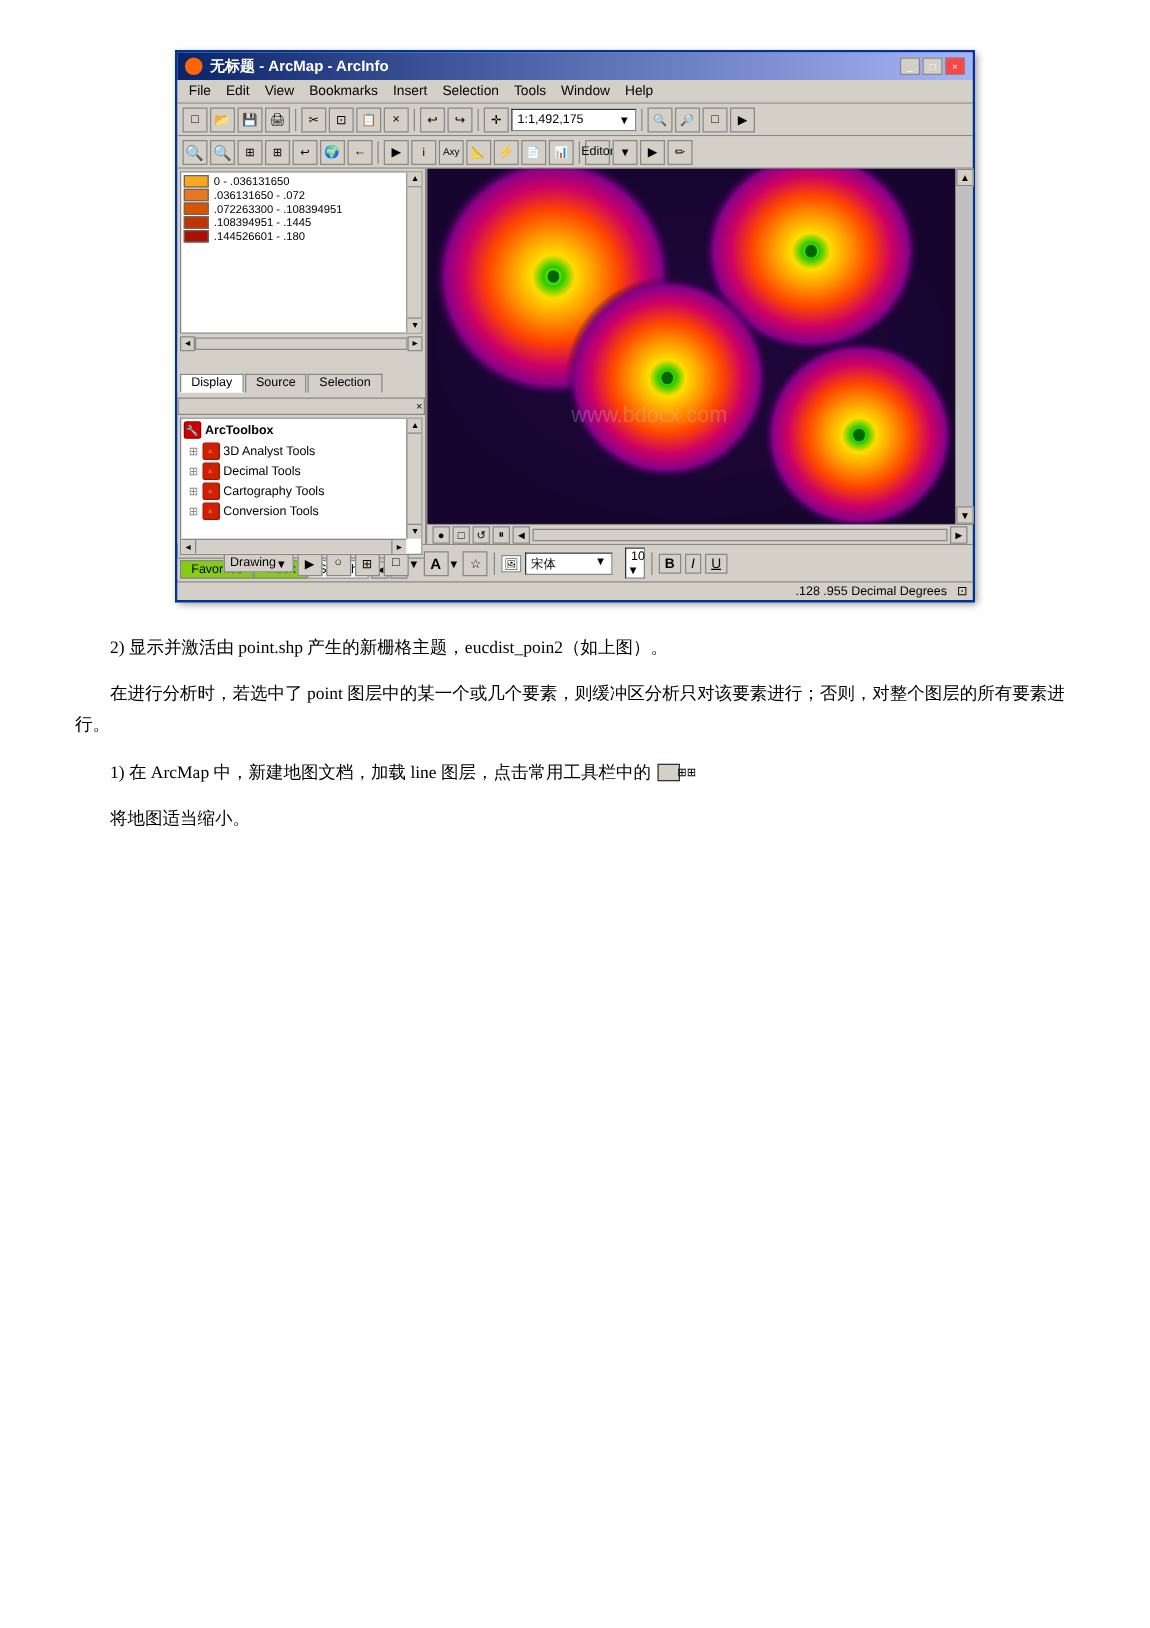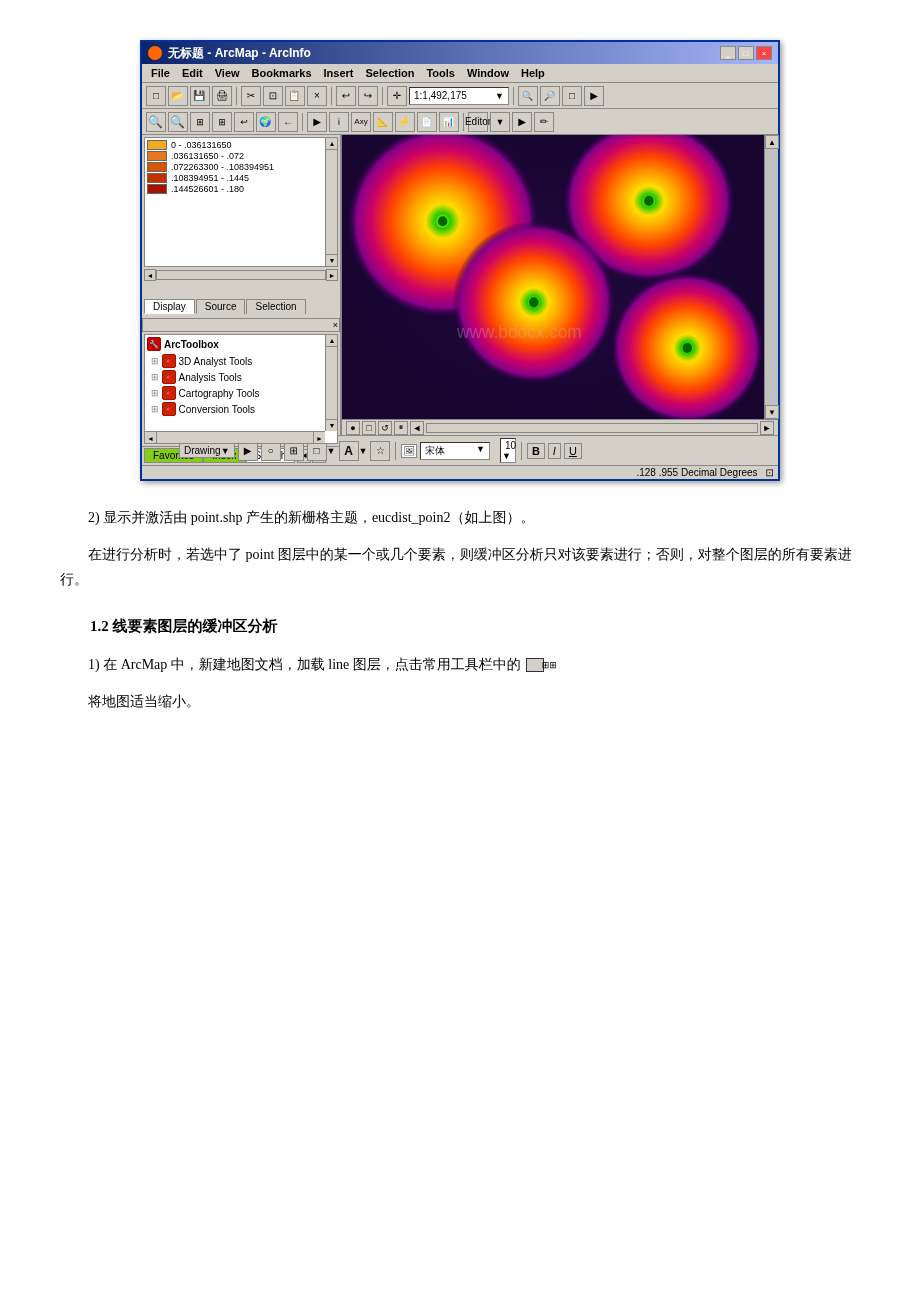--- a/index.html
+++ b/index.html
@@ -82,21 +82,20 @@
       padding: 2px 4px;
       display: flex;
       gap: 2px;
       font-size: 11px;
     }
 
     .menu-item {
       padding: 1px 5px;
       cursor: pointer;
       color: #000;
-      font-weight: bold;
     }
 
     
     .toolbar {
       background: #d4d0c8;
       border-bottom: 1px solid #888;
       padding: 2px 4px;
       display: flex;
       align-items: center;
       gap: 2px;
@@ -536,21 +535,21 @@
               <span>ArcToolbox</span>
             </div>
             <div class="toolbox-item">
               <span class="expand-icon">⊞</span>
               <div class="tool-icon">🔺</div>
               <span>3D Analyst Tools</span>
             </div>
             <div class="toolbox-item">
               <span class="expand-icon">⊞</span>
               <div class="tool-icon">🔺</div>
-              <span>Analysis Tools</span>
+              <span>Decimal Tools</span>
             </div>
             <div class="toolbox-item">
               <span class="expand-icon">⊞</span>
               <div class="tool-icon">🔺</div>
               <span>Cartography Tools</span>
             </div>
             <div class="toolbox-item">
               <span class="expand-icon">⊞</span>
               <div class="tool-icon">🔺</div>
               <span>Conversion Tools</span>
@@ -723,23 +722,20 @@
   <div class="text-content">
 
     <p class="para">
       <span>2) 显示并激活由 point.shp 产生的新栅格主题，eucdist_poin2（如上图）。</span>
     </p>
 
     <p class="para">
       <span>在进行分析时，若选中了 point 图层中的某一个或几个要素，则缓冲区分析只对该要素进行；否则，对整个图层的所有要素进行。</span>
     </p>
 
-    <p class="section-heading">
-      <span>1.2 线要素图层的缓冲区分析</span>
-    </p>
 
     <p class="para-step">
       <span>1) 在 ArcMap 中，新建地图文档，加载 line 图层，点击常用工具栏中的</span>
       <span class="inline-icon">⊞⊞</span>
     </p>
 
     <p class="para">
       <span>将地图适当缩小。</span>
     </p>
 

